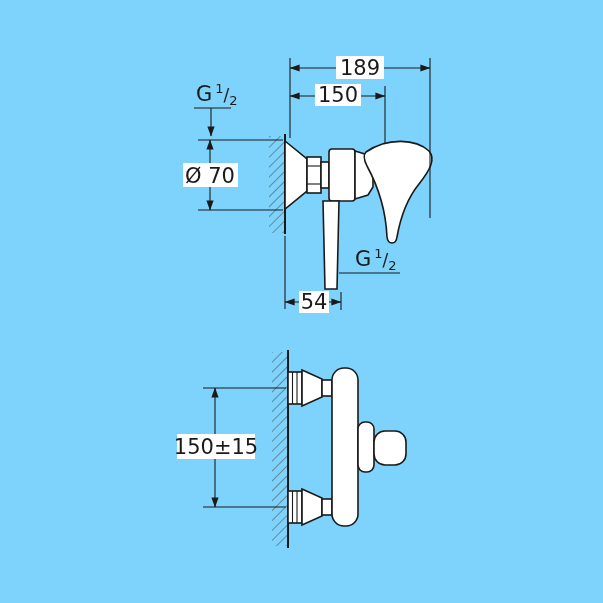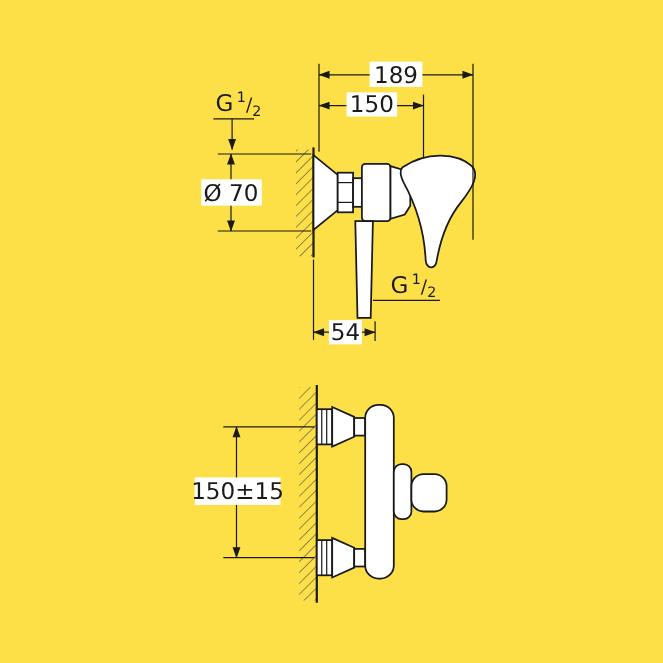--- a/index.html
+++ b/index.html
@@ -9,21 +9,21 @@
   }
   body {
     width: 603px;
     height: 603px;
     font-family: "DejaVu Sans", sans-serif;
   }
   .drawing-wrap {
     position: relative;
     width: 603px;
     height: 603px;
-    background: #fde047;
+    background: #7dd3fc;
   }
   svg {
     display: block;
   }
   svg text {
     font-family: "DejaVu Sans", sans-serif;
     fill: #1a1a1a;
   }
   .dim-text {
     font-size: 21px;

